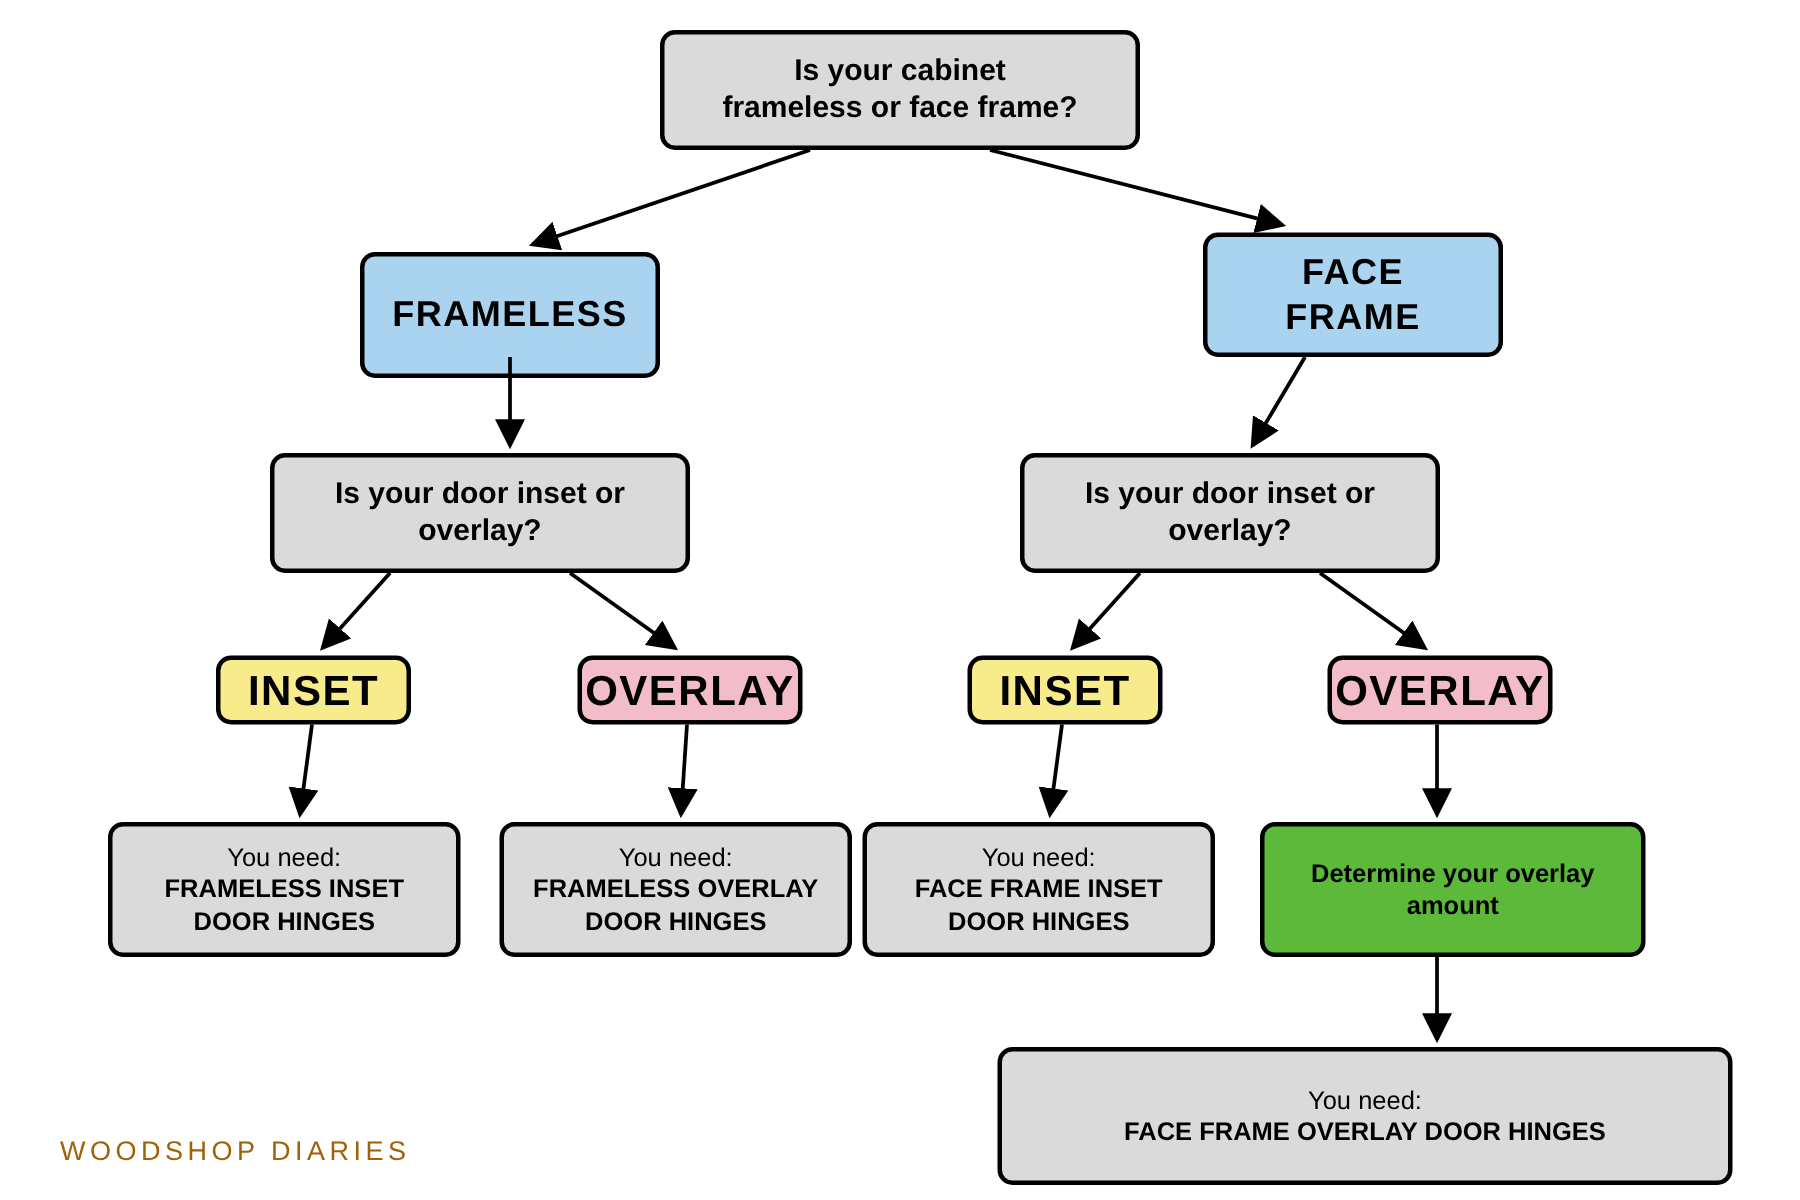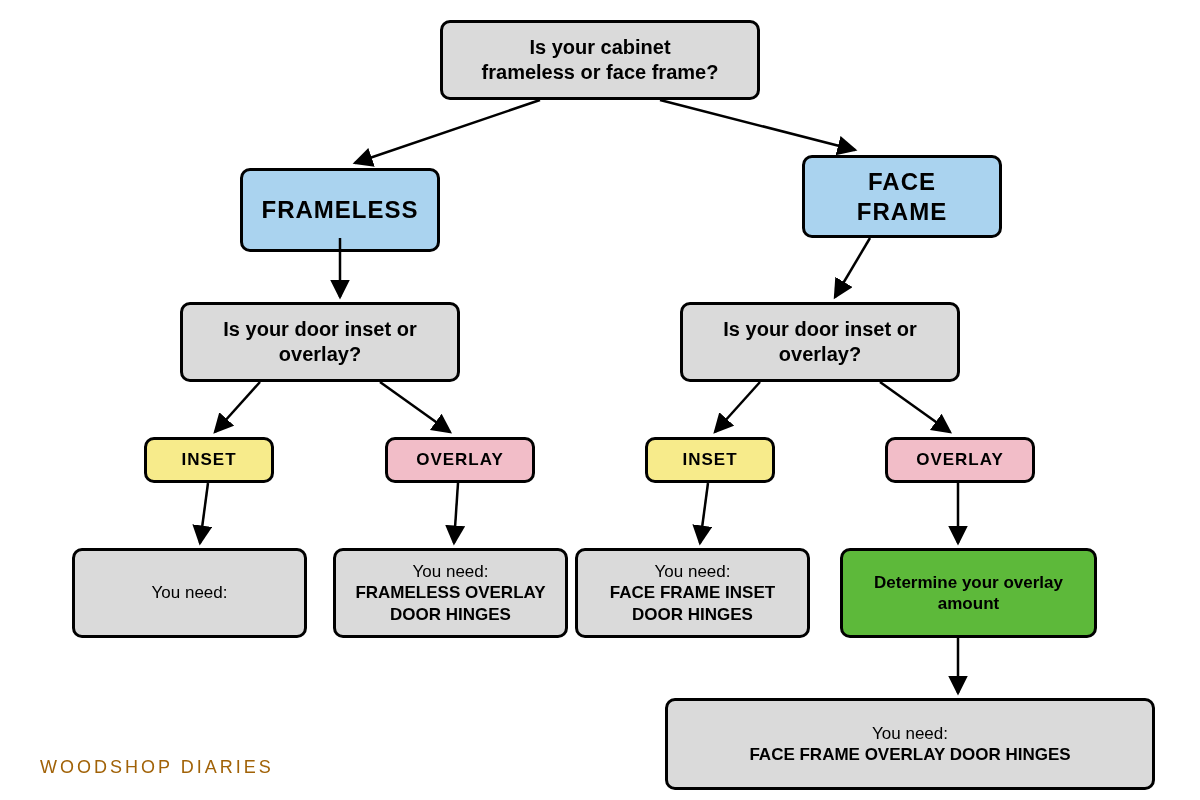--- a/index.html
+++ b/index.html
@@ -23,21 +23,21 @@
     padding: 8px 12px;
     font-weight: bold;
     line-height: 1.25;
   }
   .gray { background: #dadada; }
   .blue { background: #aad3ef; letter-spacing: 1px; }
   .yellow { background: #f7eb8b; letter-spacing: 1px; }
   .pink { background: #f2bdc8; letter-spacing: 1px; justify-content: center; }
   .green { background: #5db93a; }
   .q { font-size: 20px; font-weight: bold; }
-  .opt { font-size: 17px; }
+  .opt { font-size: 28px; }
   .result { font-size: 17px; }
   .result .lead { font-weight: normal; }
   .watermark {
     position: absolute;
     left: 40px;
     bottom: 22px;
     font-family: "Segoe UI", Arial, sans-serif;
     font-size: 18px;
     letter-spacing: 3px;
     color: #a16207;
@@ -69,20 +69,21 @@
 <div class="box yellow opt" style="left:144px; top:437px; width:130px; height:46px;">
   <span>INSET</span>
 </div>
 
 <div class="box pink opt" style="left:385px; top:437px; width:150px; height:46px;">
   <span>OVERLAY</span>
 </div>
 
 <div class="box gray result" style="left:72px; top:548px; width:235px; height:90px;">
   <span class="lead">You need:</span>
+  <span>FRAMELESS INSET DOOR HINGES</span>
 </div>
 
 <div class="box gray result" style="left:333px; top:548px; width:235px; height:90px;">
   <span class="lead">You need:</span>
   <span>FRAMELESS OVERLAY DOOR HINGES</span>
 </div>
 
 <div class="box blue opt" style="left:802px; top:155px; width:200px; height:83px; font-size:24px;">
   <span>FACE</span>
   <span>FRAME</span>

